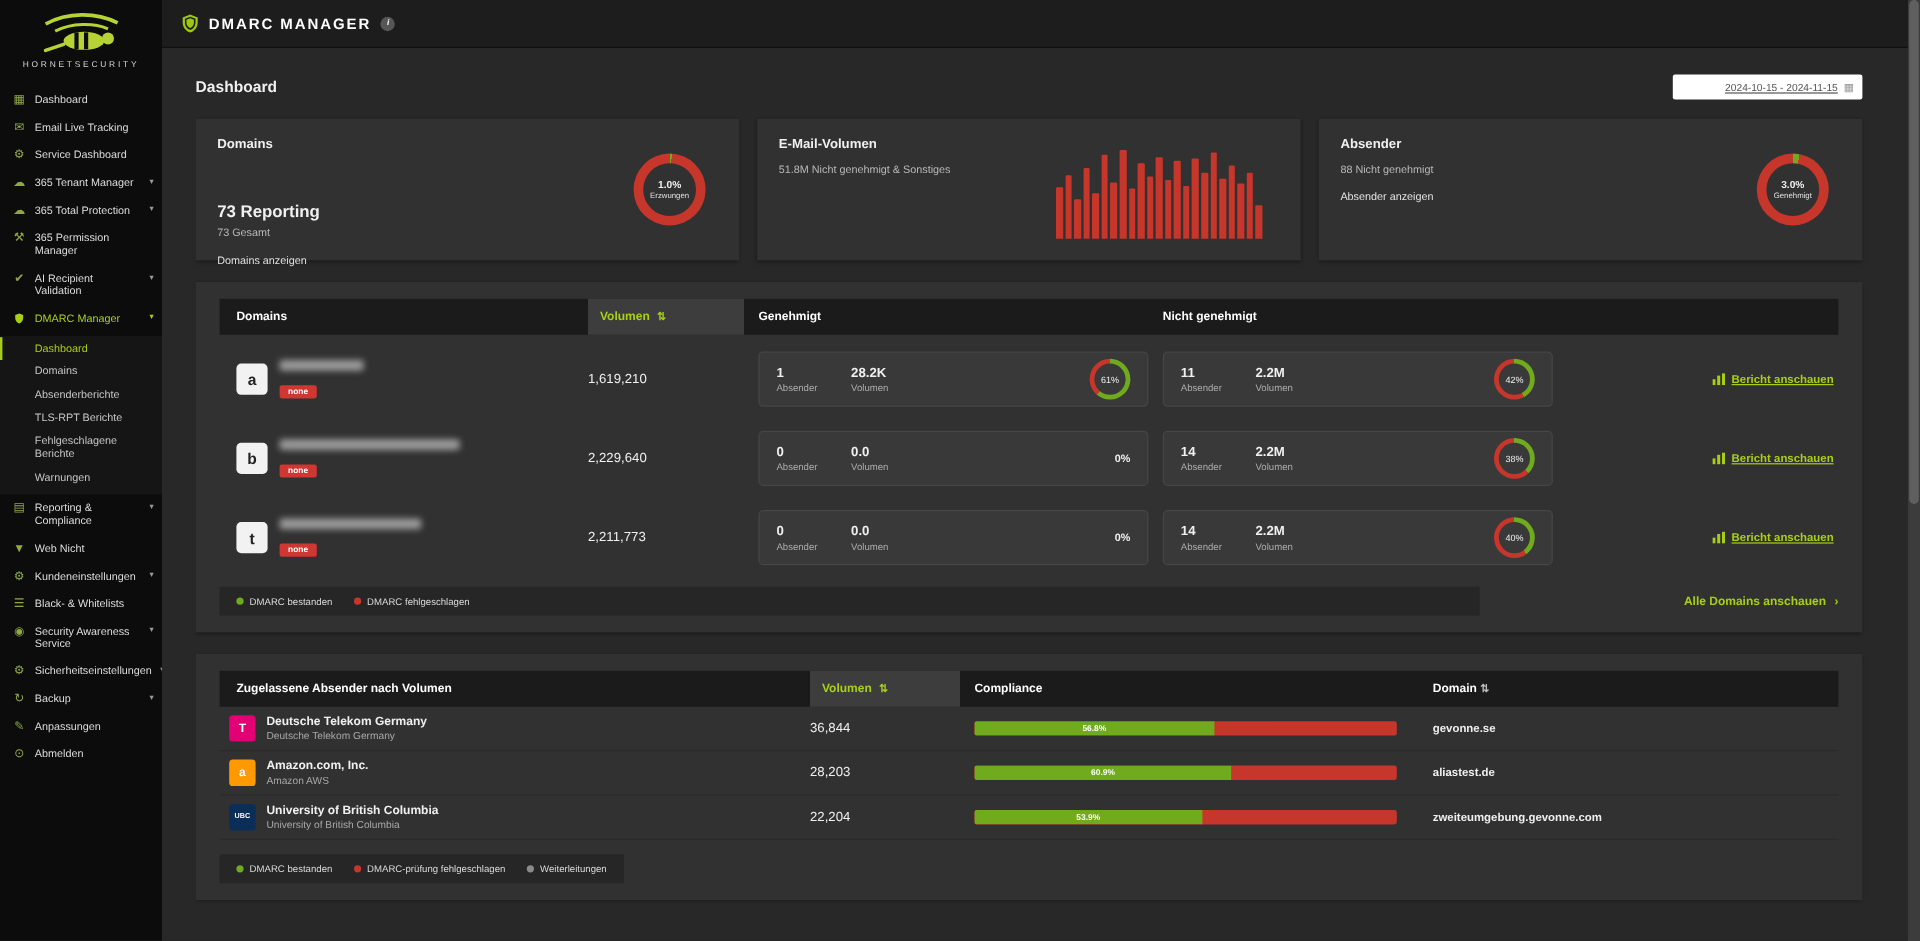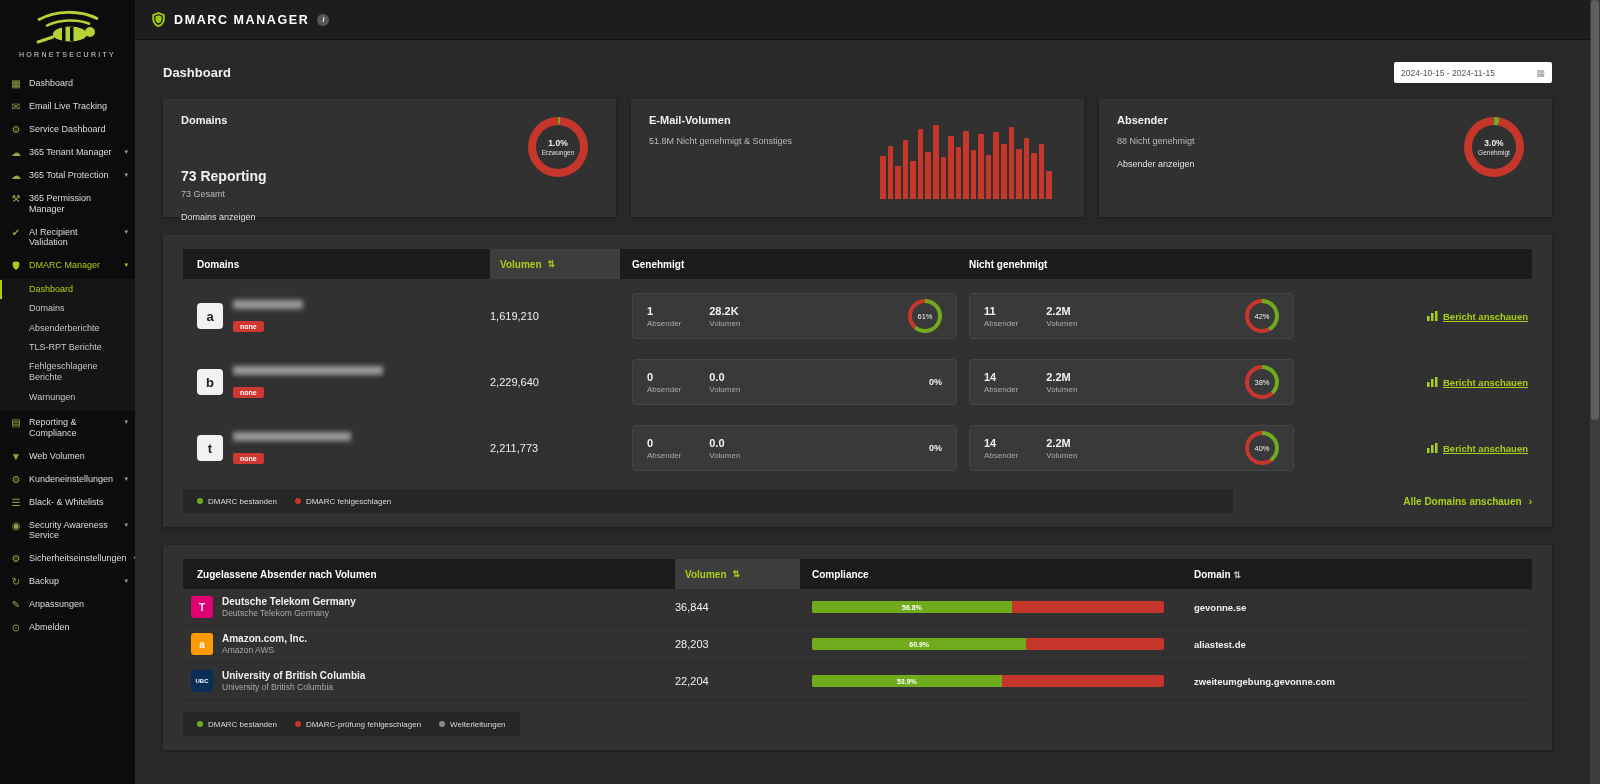--- a/index.html
+++ b/index.html
@@ -27,32 +27,32 @@
   .main { flex:1; display:flex; flex-direction:column; min-width:0; position:relative; }
   .topbar { height:40px; background:#1d1d1d; display:flex; align-items:center; gap:8px; padding:0 16px; border-bottom:1px solid #101010; }
   .shield-svg { width:15px; height:17px; }
   .topbar-title { font-size:12.5px; font-weight:600; letter-spacing:1.6px; color:#ffffff; }
   .info-badge { width:12px; height:12px; border-radius:50%; background:#565656; color:#fff; font-size:7px; font-weight:bold; display:grid; place-items:center; font-style:italic; }
   .content { flex:1; padding:14px 48px 0 28px; }
 
   .content-head { display:flex; justify-content:space-between; align-items:center; margin-top:8px; }
   .page-title { font-size:13px; font-weight:bold; }
   .date-picker { width:158px; height:21px; background:#ffffff; border-radius:2px; display:flex; align-items:center; padding:0 7px; gap:5px; cursor:pointer; }
-  .date-text { flex:1; font-size:8.5px; color:#555; text-align:left; }
+  .date-text { flex:1; font-size:8.5px; color:#555; text-align:right;text-decoration:underline; }
   .cal-icon { font-size:9px; color:#999; }
 
   
   .cards { display:flex; gap:15px; margin-top:16px; }
   .card { flex:1; background:#313131; height:118px; padding:15px 18px; position:relative; box-shadow:0 1px 3px rgba(0,0,0,.4); }
   .card-title { font-size:11px; font-weight:bold; margin-bottom:9px; }
   .card-value { font-size:14px; font-weight:bold; margin-bottom:4px;margin-top:42px; }
   .card-sub { font-size:9px; color:#b8b8b8; max-width:155px; line-height:1.4; }
   .card-link { font-size:9px; color:#e2e2e2; margin-top:11px; display:inline-block; cursor:pointer; }
 
-  .donut { position:absolute; right:28px; top:18px; width:60px; height:60px; border-radius:50%;
+  .donut { position:absolute; right:28px; top:29px; width:60px; height:60px; border-radius:50%;
            background:conic-gradient(#70ab1d 0 calc(var(--p)*1%), #c6362b 0); display:grid; place-items:center; }
   .donut-hole { width:44px; height:44px; border-radius:50%; background:#313131; display:grid; place-content:center; text-align:center; }
   .donut-pct { font-size:8.5px; font-weight:bold; }
   .donut-cap { font-size:6.5px; color:#e0e0e0; margin-top:1px; }
 
   .bars { position:absolute; right:32px; bottom:18px; width:172px; height:74px; display:flex; align-items:flex-end; gap:2px; }
   .bar { flex:1; background:#c6362b; border-radius:1px 1px 0 0; }
 
   
   .table-card { background:#313131; margin-top:18px; padding:14px 20px 14px; box-shadow:0 1px 3px rgba(0,0,0,.4); }
@@ -171,21 +171,21 @@
         <div class="subnav-item">Fehlgeschlagene Berichte</div>
         <div class="subnav-item">Warnungen</div>
       </div>
       <div class="nav-item">
         <span class="nav-icon">▤</span>
         <span class="nav-label">Reporting &amp; Compliance</span>
         <span class="nav-chev">▾</span>
       </div>
       <div class="nav-item">
         <span class="nav-icon">▼</span>
-        <span class="nav-label">Web Volumen</span>
+        <span class="nav-label">Web Nicht</span>
       </div>
       <div class="nav-item">
         <span class="nav-icon">⚙</span>
         <span class="nav-label">Kundeneinstellungen</span>
         <span class="nav-chev">▾</span>
       </div>
       <div class="nav-item">
         <span class="nav-icon">☰</span>
         <span class="nav-label">Black- &amp; Whitelists</span>
       </div>

